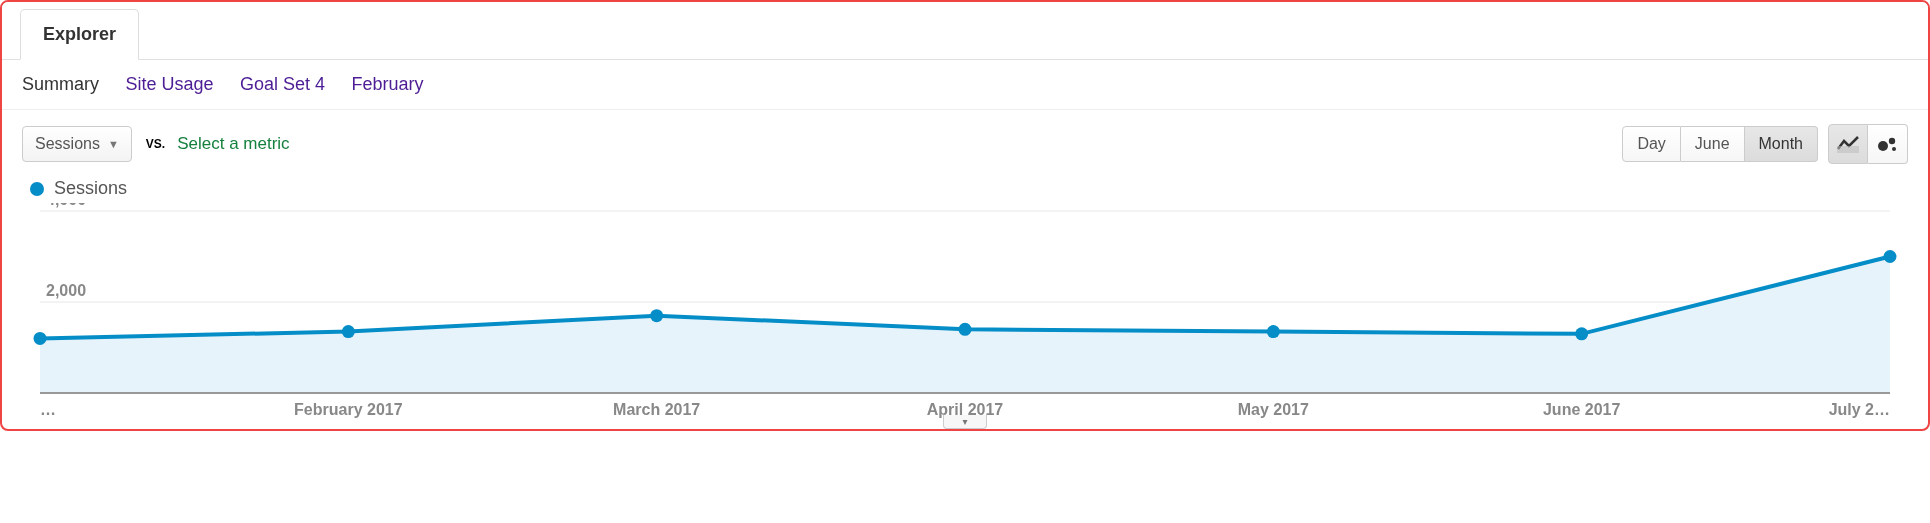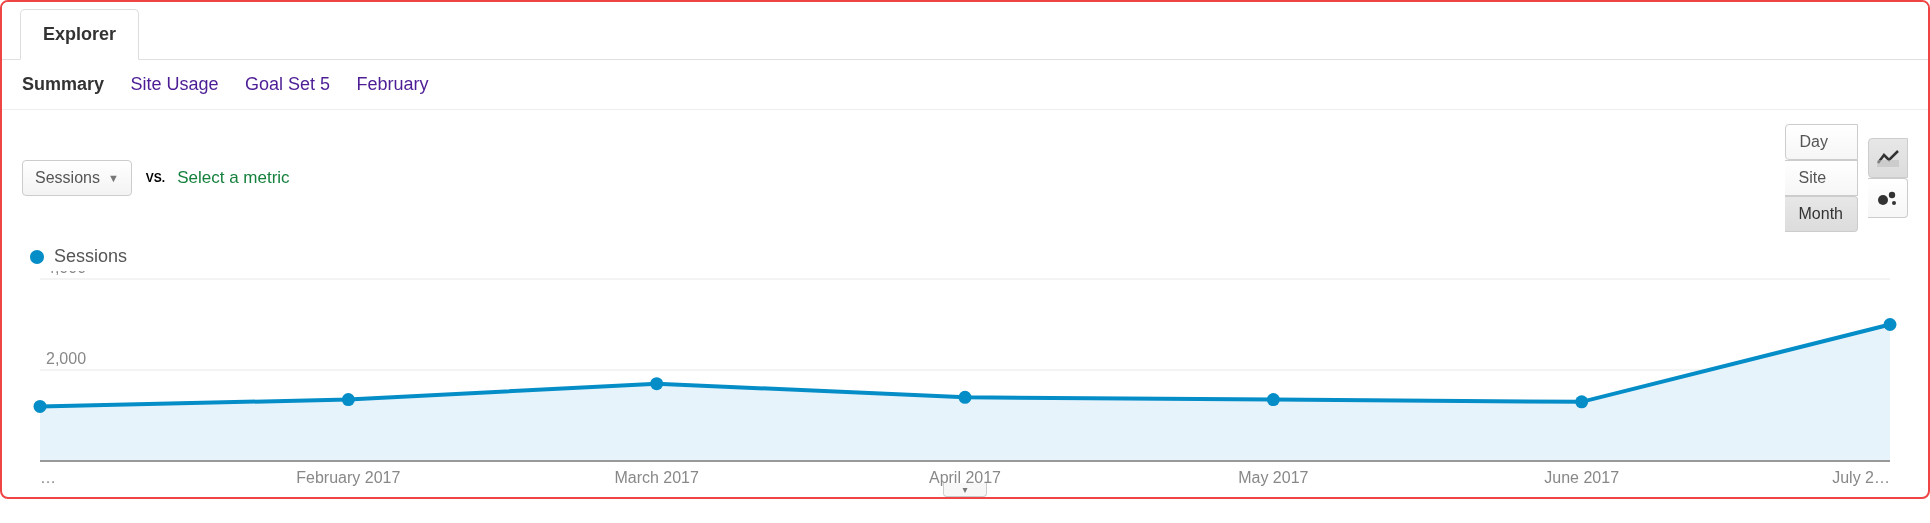--- a/index.html
+++ b/index.html
@@ -8,36 +8,36 @@
 
   .tabstrip { border-bottom: 1px solid #e0e0e0; padding: 0; background: #fff; }
   .tabstrip .tab {
     display: inline-block; padding: 14px 22px; font-weight: 700; font-size: 18px;
     border: 1px solid #ddd; border-bottom: 1px solid #fff; border-top-left-radius: 5px; border-top-right-radius: 5px;
     margin-left: 18px; margin-top: 6px; background: #fff; position: relative; top: 1px;
   }
 
   .subnav { padding: 14px 20px; border-bottom: 1px solid #eee; }
   .subnav span { font-size: 18px; margin-right: 22px; cursor: pointer; }
-  .subnav .active { color: #333; font-weight: 700; }
+  .subnav .active { color: #333; font-weight: 400; }
   .subnav .link { color: #4c1d95; }
 
   .controls { display: flex; align-items: center; padding: 14px 20px; }
   .metric-dd {
     display: inline-flex; align-items: center; gap: 8px;
     border: 1px solid #ccc; border-radius: 4px; padding: 8px 12px; font-size: 16px;
     background: linear-gradient(#fff, #f3f3f3); color: #555; cursor: pointer;
   }
   .metric-dd .caret { font-size: 11px; color: #777; }
   .vs { margin: 0 12px 0 14px; font-weight: 700; color: #000000; font-size: 12px; }
   .select-metric { color: #15803d; font-size: 17px; cursor: pointer; }
 
   .spacer { flex: 1; }
 
-  .grain-group, .viewtype-group { display: inline-flex; margin-left: 10px; flex-direction: column; }
+  .grain-group, .viewtype-group { display: inline-flex; margin-left: 10px; }
   .grain-btn {
     border: 1px solid #ccc; padding: 8px 14px; font-size: 16px; cursor: pointer;
     background: linear-gradient(#fff,#f6f6f6); color: #555;
   }
   .grain-btn + .grain-btn { border-left: none; }
   .grain-btn:first-child { border-top-left-radius: 4px; border-bottom-left-radius: 4px; }
   .grain-btn:last-child  { border-top-right-radius: 4px; border-bottom-right-radius: 4px; }
   .grain-btn.active { background: linear-gradient(#e7e7e7,#dcdcdc); font-weight: 400; color: #333; }
 
   .icon-btn {
@@ -45,21 +45,21 @@
     cursor: pointer; background: linear-gradient(#fff,#f6f6f6);
   }
   .icon-btn + .icon-btn { border-left: none; }
   .icon-btn:first-child { border-top-left-radius: 4px; border-bottom-left-radius: 4px; }
   .icon-btn:last-child  { border-top-right-radius: 4px; border-bottom-right-radius: 4px; }
   .icon-btn.active { background: linear-gradient(#e7e7e7,#dcdcdc); }
 
   .legend { padding: 0 28px 4px; font-size: 18px; color: #555; display: flex; align-items: center; gap: 10px; }
   .legend .dot { width: 14px; height: 14px; border-radius: 50%; background: #058dc7; display: inline-block; }
 
-  .chart-wrap { position: relative; padding: 0 28px 6px 28px; }
+  .chart-wrap { position: relative; padding: 0 28px 6px 28px; font-weight: bold; }
   svg.chart { width: 100%; height: auto; display: block; }
   .ytick   { font-size: 16px; fill: #888; }
   .xtick   { font-size: 16px; fill: #888; }
   .grid    { stroke: #e8e8e8; stroke-width: 1; }
   .baseline{ stroke: #999; stroke-width: 2; }
   .area    { fill: #e7f3fb; }
   .line    { stroke: #058dc7; stroke-width: 4; fill: none; }
   .pt      { fill: #058dc7; }
 
   .drag-handle {
@@ -74,37 +74,37 @@
 
 <div class="panel">
 
   <div class="tabstrip">
     <div class="tab">Explorer</div>
   </div>
 
   <div class="subnav">
     <span class="active">Summary</span>
     <span class="link">Site Usage</span>
-    <span class="link">Goal Set 5</span>
+    <span class="link">Goal Set 4</span>
     <span class="link">February</span>
   </div>
 
   <div class="controls">
     <div class="metric-dd">
       <span>Sessions</span>
       <span class="caret">▼</span>
     </div>
     <span class="vs">VS.</span>
     <span class="select-metric">Select a metric</span>
 
     <div class="spacer"></div>
 
     <div class="grain-group">
       <div class="grain-btn">Day</div>
-      <div class="grain-btn">Site</div>
+      <div class="grain-btn">June</div>
       <div class="grain-btn active">Month</div>
     </div>
 
     <div class="viewtype-group">
       <div class="icon-btn active">
         <svg width="22" height="18" viewBox="0 0 22 18">
           <polyline points="1,14 7,6 12,11 21,2" stroke="#333" stroke-width="2.5" fill="none"></polyline>
           <rect x="0" y="11" width="22" height="7" fill="#bbb" opacity="0.55"></rect>
         </svg>
       </div>

